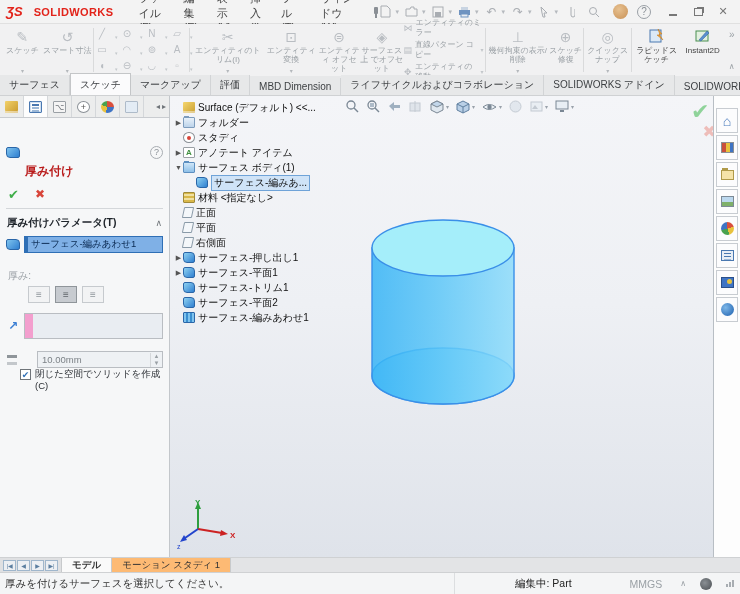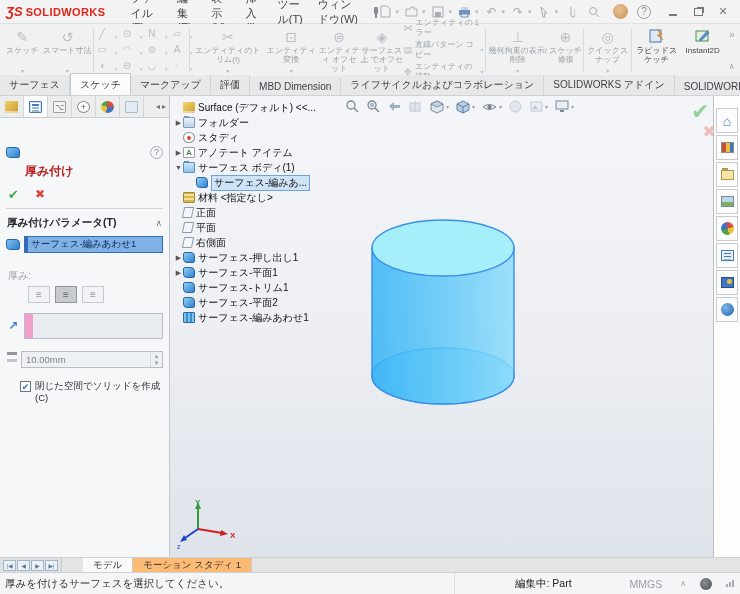--- a/index.html
+++ b/index.html
@@ -1,21 +1,21 @@
 <!DOCTYPE html>
 <html><head>
 <meta charset="utf-8">
 <style>
   * { margin:0; padding:0; box-sizing:border-box; }
   body { width:740px; height:594px; overflow:hidden; font-family:"Liberation Sans","DejaVu Sans",sans-serif; }
   .app { position:relative; width:740px; height:594px; background:#eef0f3; outline:1px solid #98a0a8; font-size:11px; color:#333; }
 
   
   .menubar { position:absolute; top:0; left:0; right:0; height:24px; background:#f3f3f3; border-bottom:1px solid #e0e0e0; display:flex; align-items:center; padding:0 6px; }
-  .logo { display:flex; align-items:baseline; gap:3px; color:#e2231a; margin-right:18px; }
+  .logo { display:flex; align-items:baseline; gap:11px; color:#e2231a; margin-right:18px; }
   .logo .mark { font-size:13px; font-style:italic; font-weight:bold; }
   .logo .word { font-size:11px; font-weight:bold; letter-spacing:.4px; }
   .menu-item { padding:3px 7px; color:#444; font-size:11px; cursor:default; }
   .pin { width:14px; height:14px; position:relative; margin-left:2px; }
   .pin::before { content:""; position:absolute; left:6px; top:2px; width:4px; height:7px; background:#8a8f95; border-radius:1px; }
   .pin::after { content:""; position:absolute; left:7px; top:9px; width:2px; height:4px; background:#8a8f95; }
   .qa { display:flex; align-items:center; gap:3px; margin-left:auto; }
   .qa-btn { width:20px; height:18px; display:flex; align-items:center; justify-content:center; color:#a9adb2; font-size:12px; }
   .qa-caret { color:#b5b9be; font-size:7px; margin-left:-3px; }
   .qa svg { display:block; }
@@ -83,21 +83,21 @@
   .pm-selbox .strip { width:3px; height:100%; background:#2f6fb5; }
   .pm-selbox .val { font-size:9.5px; color:#0a2a52; padding-left:3px; white-space:nowrap; overflow:hidden; }
   .pm-thick-label { font-size:10px; color:#9aa0a5; margin:16px 0 3px 2px; }
   .side-btns { display:flex; gap:5px; margin:0 0 10px 22px; }
   .side-btn { width:22px; height:17px; border:1px solid #c6cace; background:#f2f3f4; color:#8f959a; font-size:10px; line-height:15px; text-align:center; }
   .side-btn.pressed { background:#c7cbd0; border-color:#8f959a; color:#5f656a; }
   .dir-row { display:flex; align-items:center; gap:4px; margin-bottom:12px; }
   .dir-arrow { color:#3b7fd4; font-size:12px; font-weight:bold; width:14px; text-align:center; }
   .dir-box { flex:1; height:26px; border:1px solid #b9bdc2; background:#e9edf2; display:flex; }
   .dir-box .pink { width:8px; background:#f39fce; }
-  .thick-row { display:flex; align-items:flex-start; gap:1px; margin-bottom:12px; }
+  .thick-row { display:flex; align-items:center; gap:17px; margin-bottom:0; }
   .thick-ic { width:14px; height:12px; position:relative; }
   .thick-ic::before { content:""; position:absolute; left:1px; top:1px; width:10px; height:3px; background:#8f959a; }
   .thick-ic::after { content:""; position:absolute; left:1px; bottom:1px; width:10px; height:3px; background:#c3c7cb; }
   .spin-box { flex:1; height:17px; border:1px solid #b9bdc2; background:#eef1f4; display:flex; align-items:center; }
   .spin-box .val { flex:1; font-size:9.5px; color:#7c8287; padding-left:4px; }
   .spin-arrows { width:12px; display:flex; flex-direction:column; align-items:center; color:#9aa0a5; font-size:6px; line-height:7px; border-left:1px solid #d4d7da; }
   .chk-row { display:flex; align-items:flex-start; gap:4px; margin-left:14px; }
   .chk { width:11px; height:11px; border:1px solid #6f7479; background:#fff; color:#2f6fb5; font-size:9px; line-height:10px; text-align:center; flex:none; margin-top:1px; }
   .chk-label { font-size:9.5px; color:#2a2e33; line-height:12px; }
 
@@ -151,21 +151,21 @@
   .tp-folder::before { content:""; position:absolute; left:0; top:-3px; width:6px; height:2px; background:#b09a4a; }
   .tp-img { width:13px; height:11px; background:linear-gradient(180deg,#bcd8ee 60%, #7fb06a 60%); border:1px solid #7d8a96; }
   .tp-forum { width:13px; height:11px; background:#3f74c4; border:1px solid #2a4f8a; position:relative; }
   .tp-forum::before { content:""; position:absolute; right:1px; top:1px; width:5px; height:5px; border-radius:50%; background:#e8c23d; }
 
   
   .bottombar { position:absolute; bottom:22px; left:0; right:0; height:15px; background:#e3e4e6; border-top:1px solid #cfd1d3; display:flex; align-items:stretch; }
   .bb-nav { display:flex; align-items:center; gap:1px; padding:0 3px; background:#dfe0e2; border-right:1px solid #c8cacc; }
   .bb-nav span { width:13px; height:11px; background:#eceff3; border:1px solid #9fb6cc; color:#5b7ea0; font-size:6px; line-height:10px; text-align:center; }
   .bb-tab { font-size:9.5px; color:#333; padding:1px 10px; border-right:1px solid #c8cacc; display:flex; align-items:center; background:#fdba74; }
-  .bb-tab.active { background:#fafafa; font-weight:normal;margin-left:21px; }
+  .bb-tab.active { background:#fafafa; font-weight:bold; }
 
   
   .statusbar { position:absolute; bottom:0; left:0; right:0; height:22px; background:#f4f5f6; border-top:1px solid #cfd1d3; display:flex; align-items:center; font-size:10.5px; color:#333; }
   .sb-msg { padding-left:5px; width:455px; border-right:1px solid #dcdee0; align-self:stretch; display:flex; align-items:center; }
   .sb-edit { padding-left:60px; color:#222; }
   .sb-units { margin-left:auto; color:#9aa0a5; }
   .sb-caret { color:#9aa0a5; font-size:8px; margin:0 14px 0 18px; }
   .sb-bubble { width:12px; height:12px; border-radius:50%; background:radial-gradient(circle at 40% 40%, #8a8f94, #4a4e52); margin-right:14px; }
   .sb-bars { display:flex; align-items:flex-end; gap:1px; margin-right:6px; }
   .sb-bars i { width:2px; background:#a8adb2; display:block; }

